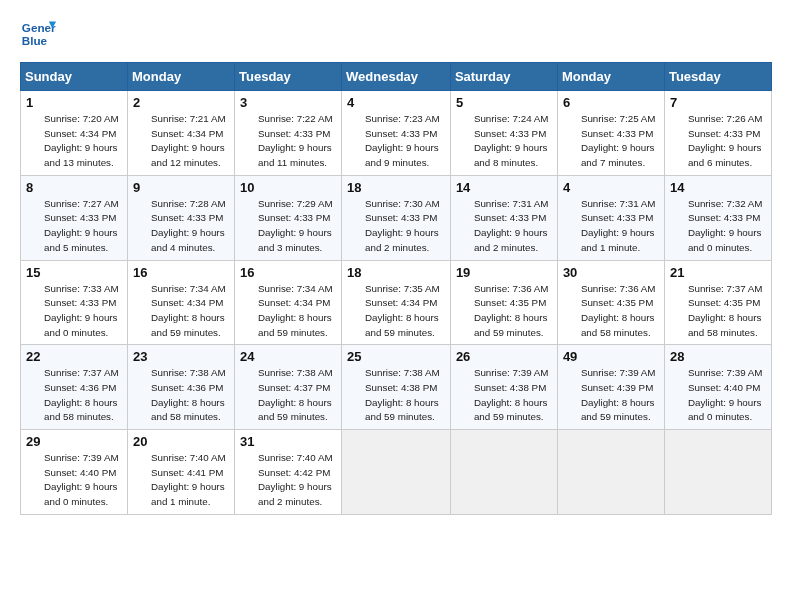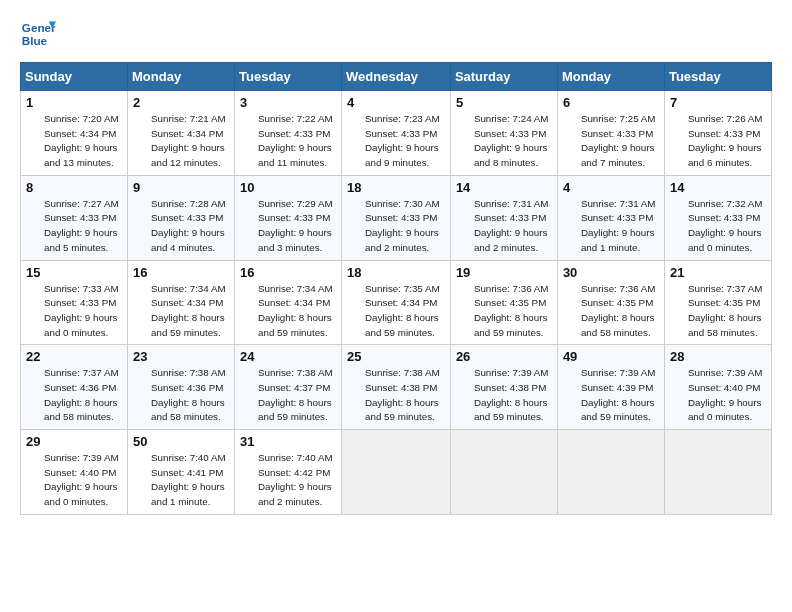--- a/index.html
+++ b/index.html
@@ -234,21 +234,21 @@
             <div class="day-num">28</div>
             <div class="day-info">Sunrise: 7:39 AM<br>Sunset: 4:40 PM<br>Daylight: 9 hours and 0 minutes.</div>
           </td>
         </tr>
         <tr>
           <td>
             <div class="day-num">29</div>
             <div class="day-info">Sunrise: 7:39 AM<br>Sunset: 4:40 PM<br>Daylight: 9 hours and 0 minutes.</div>
           </td>
           <td>
-            <div class="day-num">50</div>
+            <div class="day-num">20</div>
             <div class="day-info">Sunrise: 7:40 AM<br>Sunset: 4:41 PM<br>Daylight: 9 hours and 1 minute.</div>
           </td>
           <td>
             <div class="day-num">31</div>
             <div class="day-info">Sunrise: 7:40 AM<br>Sunset: 4:42 PM<br>Daylight: 9 hours and 2 minutes.</div>
           </td>
           <td class="empty-cell"></td>
           <td class="empty-cell"></td>
           <td class="empty-cell"></td>
           <td class="empty-cell"></td>

